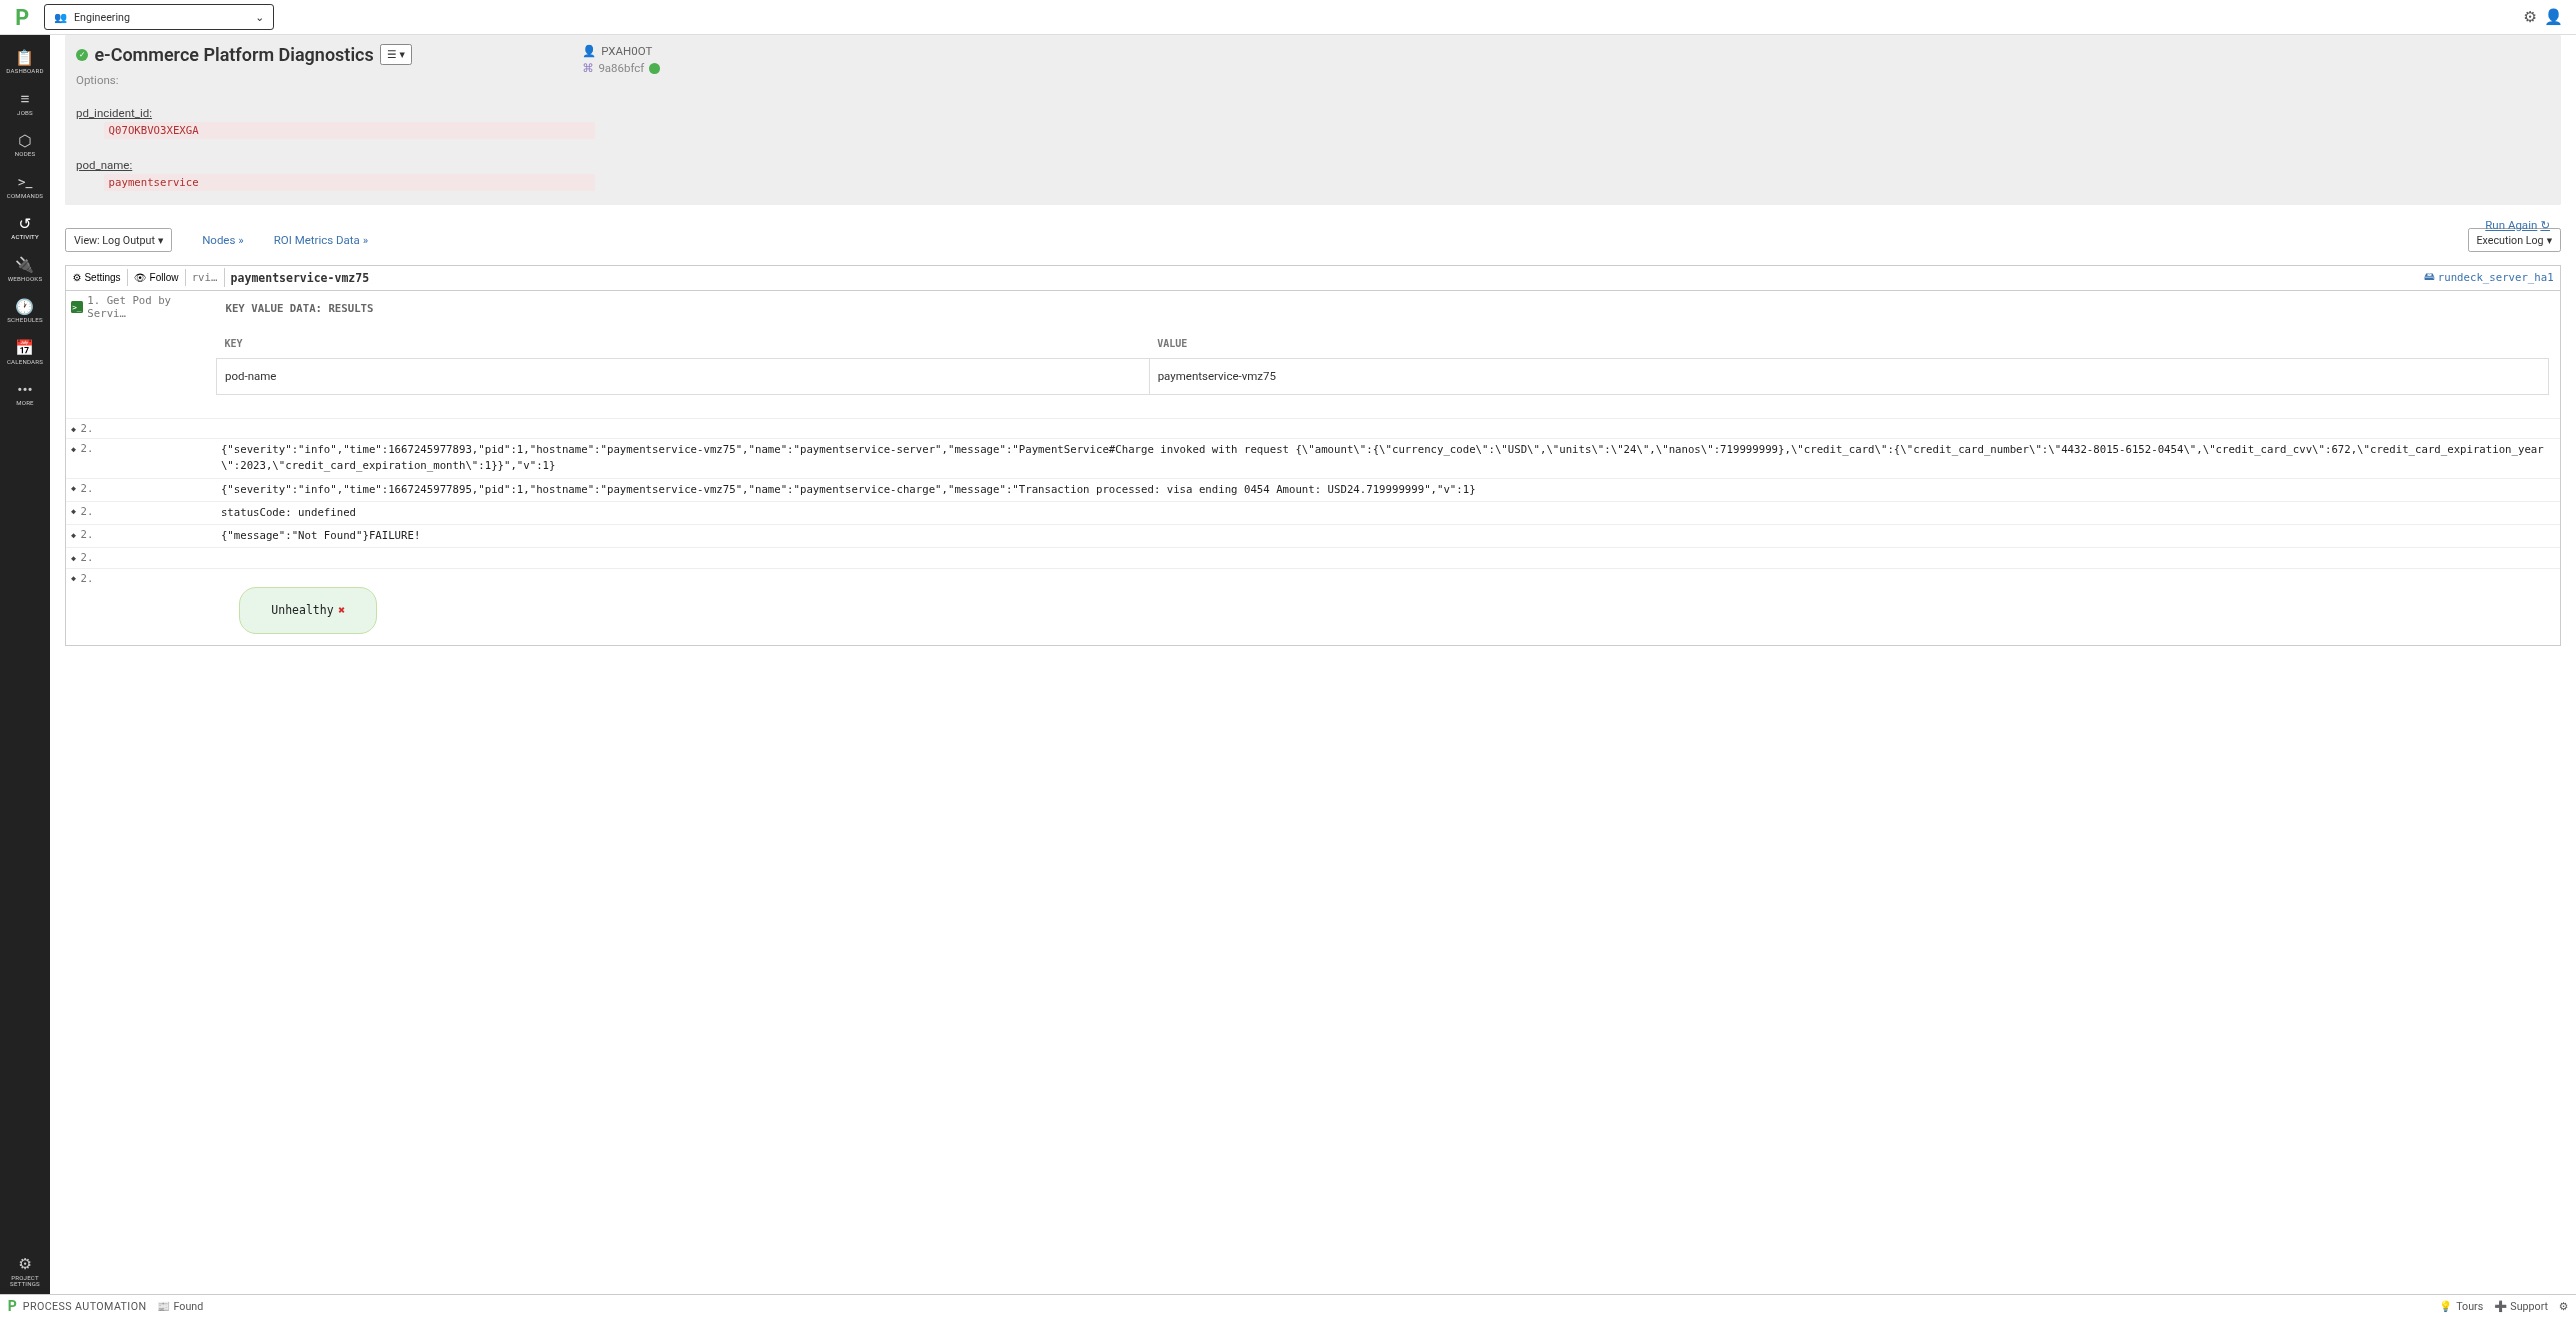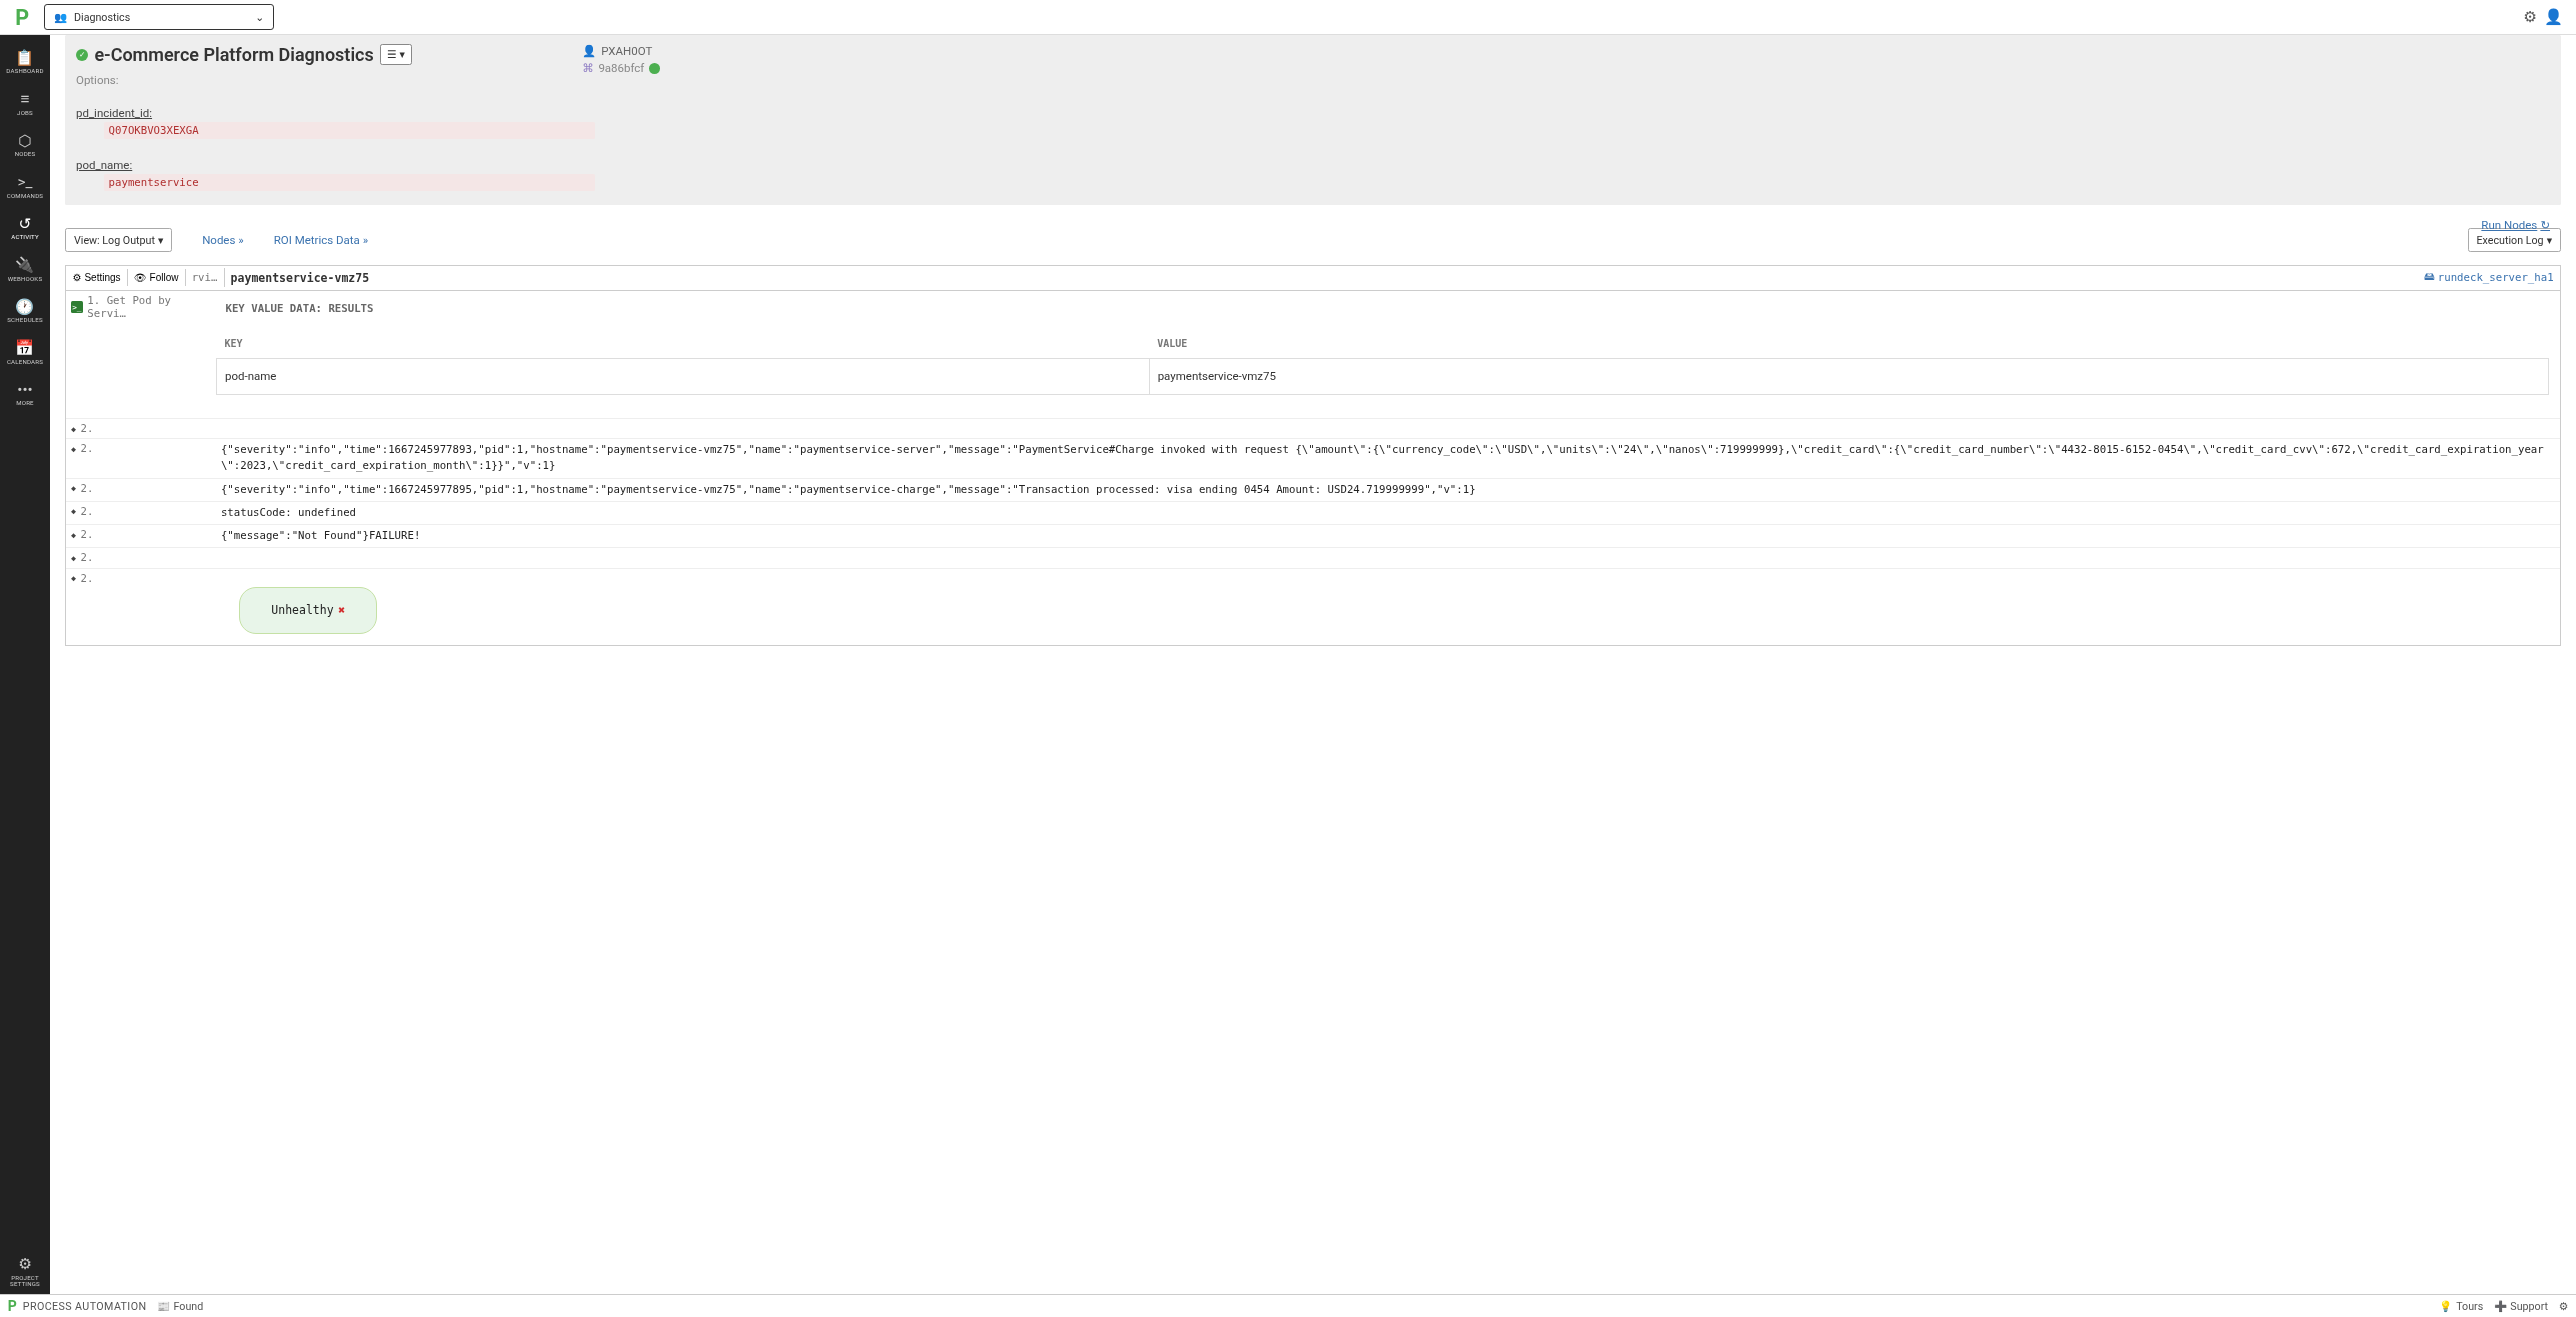--- a/index.html
+++ b/index.html
@@ -74,21 +74,21 @@
 .footer-right .fitem { display: flex; align-items: center; gap: 3.1px; cursor: pointer; }
 </style>
 </head>
 <body>
 
 <div class="topbar">
   <div class="logo">P</div>
   <div class="project-select">
     <span class="proj-left">
       <span>👥</span>
-      <span>Diagnostics</span>
+      <span>Engineering</span>
     </span>
     <span>⌄</span>
   </div>
   <div class="topbar-right">
     <span class="topbar-icon">⚙</span>
     <span class="topbar-icon">👤</span>
   </div>
 </div>
 
 <div class="sidebar">
@@ -156,21 +156,21 @@
       <div class="meta-right">
           <span>👤</span>
           <span>PXAH0OT</span>
         </div>
       <div class="meta-right" style="margin-top:3.1px;">
           <span style="color:#8e7cc3">⌘</span>
           <span style="color:#888">9a86bfcf</span>
           <span class="hash-badge"></span>
         </div>
       <div class="run-again">
-          <span>Run Nodes</span>
+          <span>Run Again</span>
           <span>↻</span>
         </div>
     </div>
   </div>
 
   <div class="viewrow">
     <span class="view-btn">
         <span>View: Log Output</span> 
         <span>▾</span>
       </span>

